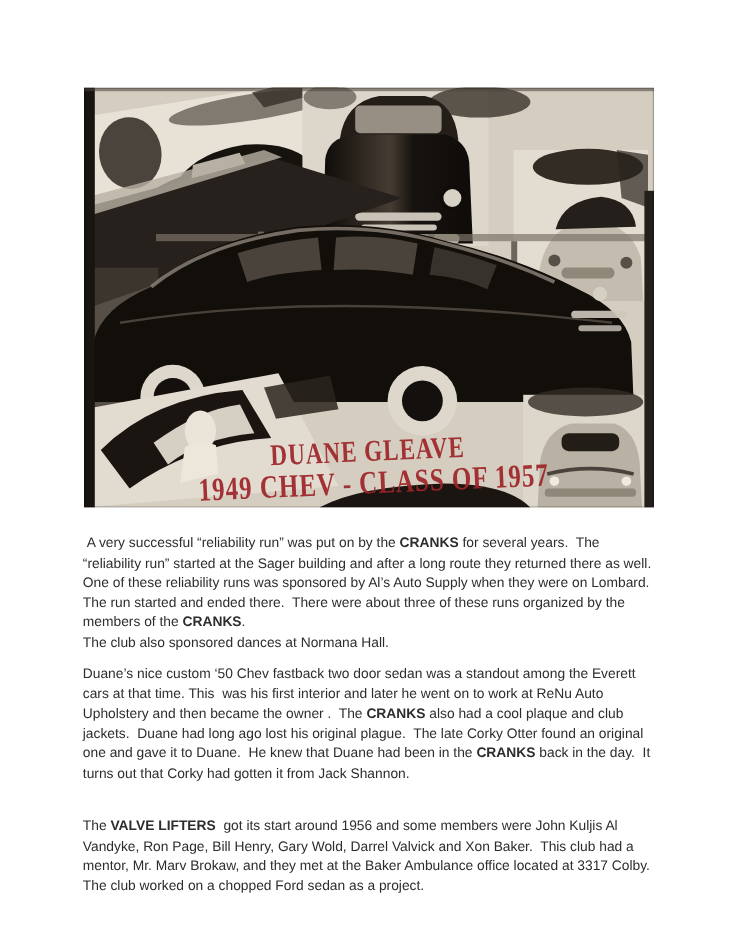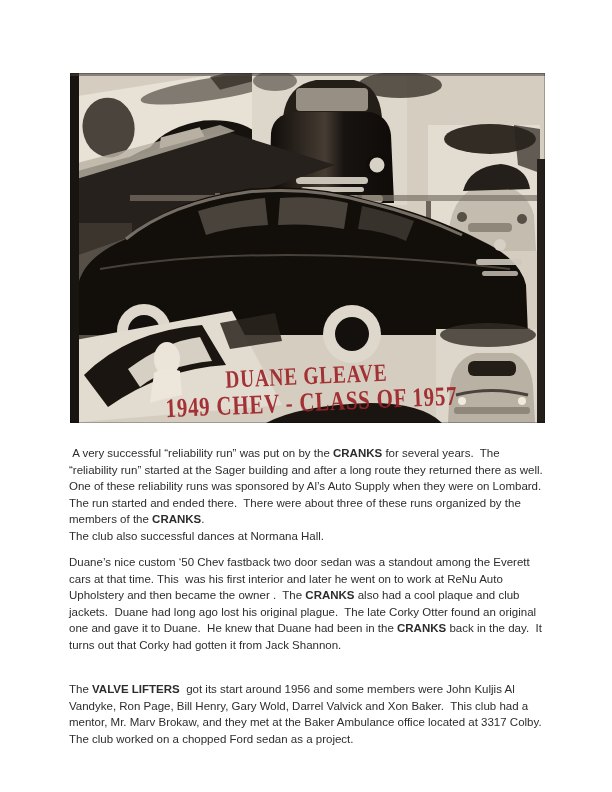--- a/index.html
+++ b/index.html
@@ -146,18 +146,18 @@
         <rect x="0" y="0" width="9" height="350" fill="#181410"></rect>
         <rect x="467" y="86" width="8" height="264" fill="#241f1a"></rect>
         <rect x="0" y="0" width="475" height="3" fill="#4a443c" opacity="0.55"></rect>
         <rect x="0.5" y="0.5" width="474" height="349" fill="none" stroke="#000000" stroke-opacity="0.25"></rect>
       </g>
     </svg>
   </div>
 
   <div class="text-block">
     <p class="para" id="para-reliability"><span> A very successful “reliability run” was put on by the </span><span class="bold">CRANKS</span><span> for several years.  The “reliability run” started at the Sager building and after a long route they returned there as well.  One of these reliability runs was sponsored by Al’s Auto Supply when they were on Lombard.  The run started and ended there.  There were about three of these runs organized by the members of the </span><span class="bold">CRANKS</span><span>.</span></p>
-    <p class="para" id="para-dances"><span>The club also successful dances at Normana Hall.</span></p>
+    <p class="para" id="para-dances"><span>The club also sponsored dances at Normana Hall.</span></p>
     <p class="para" id="para-duane"><span>Duane’s nice custom ‘50 Chev fastback two door sedan was a standout among the Everett cars at that time. This  was his first interior and later he went on to work at ReNu Auto Upholstery and then became the owner .  The </span><span class="bold">CRANKS</span><span> also had a cool plaque and club jackets.  Duane had long ago lost his original plague.  The late Corky Otter found an original one and gave it to Duane.  He knew that Duane had been in the </span><span class="bold">CRANKS</span><span> back in the day.  It turns out that Corky had gotten it from Jack Shannon.</span></p>
     <p class="para" id="para-valve"><span>The </span><span class="bold">VALVE LIFTERS</span><span>  got its start around 1956 and some members were John Kuljis Al Vandyke, Ron Page, Bill Henry, Gary Wold, Darrel Valvick and Xon Baker.  This club had a mentor, Mr. Marv Brokaw, and they met at the Baker Ambulance office located at 3317 Colby. The club worked on a chopped Ford sedan as a project.</span></p>
   </div>
 
 </div>
 
 </body></html>

